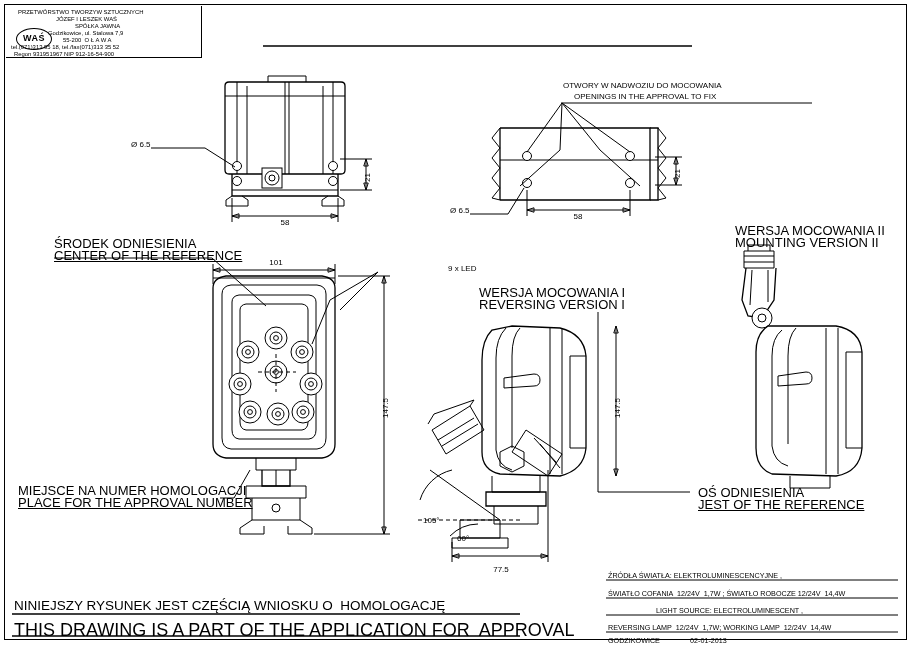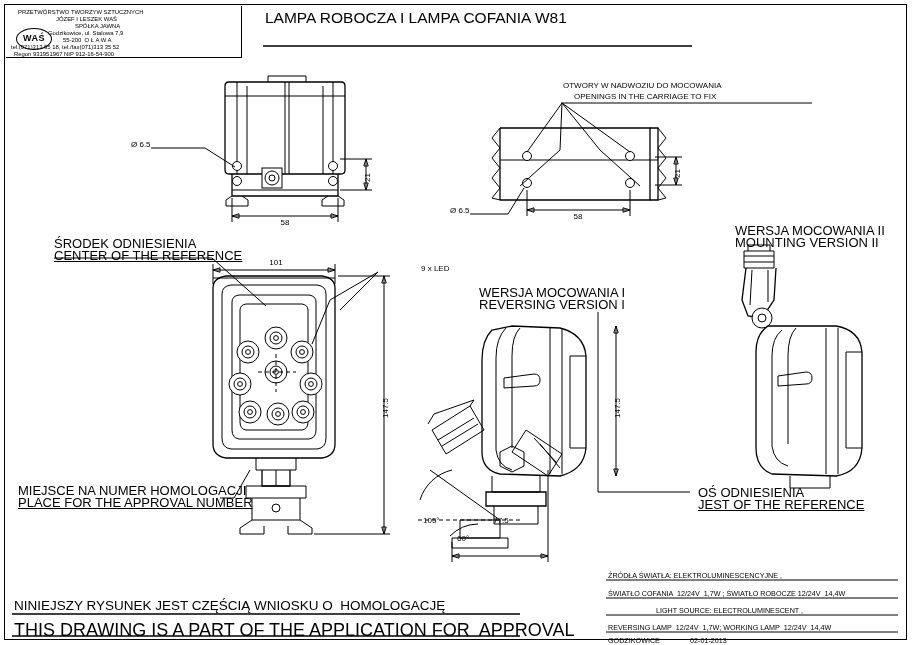--- a/index.html
+++ b/index.html
@@ -14,21 +14,21 @@
   .thin{stroke-width:1;}
   .med{stroke-width:1.3;}
   .dash2{stroke-dasharray:4 3;}
   .wh{fill:#ffffff;}
   .none{fill:none;}
   .tiny{font-size:5.6px;}
   .t7{font-size:7.2px;}
   .t8{font-size:8px;}
   .t9{font-size:13px;}
   .t15{font-size:15.5px;}
-  .logo-box{position:absolute;left:6px;top:6px;width:236px;height:52px;border-right:1px solid #000;border-bottom:1px solid #000;box-sizing:border-box;}
+  .logo-box{position:absolute;left:6px;top:6px;width:196px;height:52px;border-right:1px solid #000;border-bottom:1px solid #000;box-sizing:border-box;}
   .logo-oval{position:absolute;left:10px;top:22px;width:34px;height:20px;border:1.4px solid #000;border-radius:50%;}
   .logo-oval span{position:absolute;left:6px;top:4px;font-size:9px;font-weight:bold;letter-spacing:0.5px;}
   .rot{transform-origin:0 0;}
 </style>
 </head>
 <body>
 
 <div id="sheet">
 
   <div class="frame"></div>
@@ -39,21 +39,20 @@
     </div>
   </div>
   <div class="txt tiny" style="left:18px;top:9px;font-size:5.9px;">PRZETWÓRSTWO TWORZYW SZTUCZNYCH</div>
   <div class="txt tiny" style="left:56px;top:16px;font-size:5.9px;">JÓZEF I LESZEK WAŚ</div>
   <div class="txt tiny" style="left:75px;top:23px;font-size:5.9px;">SPÓŁKA JAWNA</div>
   <div class="txt tiny" style="left:48px;top:30px;font-size:5.9px;">Godzikowice, ul. Stalowa 7,9</div>
   <div class="txt tiny" style="left:63px;top:37px;font-size:5.9px;">55-200  O Ł A W A</div>
   <div class="txt tiny" style="left:11px;top:44px;font-size:5.9px;">tel.(071)313 95 18, tel./fax(071)313 35 52</div>
   <div class="txt tiny" style="left:14px;top:51px;font-size:5.9px;">Regon 931951967 NIP 912-16-54-900</div>
 
-  <div class="txt t15" style="left:265px;top:9px;">LAMPA ROBOCZA I LAMPA COFANIA W81</div>
   <svg width="913" height="645">
     <line class="ln med" x1="263" y1="46" x2="692" y2="46"></line>
   </svg>
 
   <svg width="913" height="645">
 
     <path class="ln med none" d="M225 96 L225 86 Q225 82 229 82 L341 82 Q345 82 345 86 L345 96"></path>
     <path class="ln med none" d="M225 96 L225 170 Q225 174 229 174 L341 174 Q345 174 345 170 L345 96"></path>
     <line class="ln thin" x1="225" y1="96" x2="345" y2="96"></line>
 
@@ -93,21 +92,21 @@
     <path class="ln thin" d="M366 159 l-2.2 7 l4.4 0 z" fill="#000"></path>
     <path class="ln thin" d="M366 190 l-2.2 -7 l4.4 0 z" fill="#000"></path>
     <line class="ln thin" x1="340" y1="159" x2="372" y2="159"></line>
     <line class="ln thin" x1="340" y1="190" x2="372" y2="190"></line>
   </svg>
   <div class="txt t8" style="left:131px;top:140px;">Ø 6.5</div>
   <div class="txt t8 center" style="left:273px;top:218px;width:24px;">58</div>
   <div class="txt t8 rot" style="left:363px;top:182px;transform:rotate(-90deg);">21</div>
 
   <div class="txt t8" style="left:563px;top:81px;">OTWORY W NADWOZIU DO MOCOWANIA</div>
-  <div class="txt t8" style="left:574px;top:92px;">OPENINGS IN THE CARRIAGE TO FIX</div>
+  <div class="txt t8" style="left:574px;top:92px;">OPENINGS IN THE APPROVAL TO FIX</div>
   <svg width="913" height="645">
     <line class="ln thin" x1="561" y1="103" x2="812" y2="103"></line>
 
     <path class="ln med none" d="M500 128 L500 200"></path>
     <path class="ln med none" d="M500 128 L650 128 L650 200 L500 200"></path>
     <path class="ln med none" d="M650 128 L658 128 L658 200 L650 200"></path>
     <line class="ln thin" x1="500" y1="160" x2="658" y2="160"></line>
 
     <path class="ln thin none" d="M500 128 l-8 10 l8 10 l-8 10 l8 10 l-8 10 l8 10 l-8 10 l8 2"></path>
     <path class="ln thin none" d="M658 128 l8 10 l-8 10 l8 10 l-8 10 l8 10 l-8 10 l8 10 l-8 2"></path>
@@ -164,21 +163,21 @@
     <line class="ln thin" x1="838" y1="328" x2="838" y2="474"></line>
     <line class="ln thin" x1="826" y1="328" x2="826" y2="474"></line>
 
     <path class="ln thin none" d="M778 376 L806 372 Q812 372 812 378 Q812 384 806 384 L778 386 Z"></path>
 
     <path class="ln thin none" d="M790 476 L790 488 L830 488 L830 476"></path>
   </svg>
 
   <div class="txt t9" style="left:54px;top:236px;">ŚRODEK ODNIESIENIA</div>
   <div class="txt t9 ul" style="left:54px;top:248px;">CENTER OF THE REFERENCE</div>
-  <div class="txt t8" style="left:374px;top:264px;padding-left:47px;">9 x LED</div>
+  <div class="txt t8" style="left:401px;top:264px;padding-left:47px;">9 x LED</div>
 
   <svg width="913" height="645">
 
     <path class="ln thin none" d="M54 258 L212 258 L266 306"></path>
 
     <path class="ln med none" d="M213 288 Q213 278 226 276 L322 276 Q335 278 335 288 L335 444 Q335 456 322 458 L226 458 Q213 456 213 444 Z"></path>
     <path class="ln thin none" d="M222 294 Q222 286 231 285 L317 285 Q326 286 326 294 L326 438 Q326 448 317 449 L231 449 Q222 448 222 438 Z"></path>
 
     <path class="ln thin none" d="M232 302 Q232 296 239 295 L309 295 Q316 296 316 302 L316 430 Q316 438 309 439 L239 439 Q232 438 232 430 Z"></path>
     <path class="ln thin none" d="M240 310 Q240 305 246 304 L302 304 Q308 305 308 310 L308 422 Q308 429 302 430 L246 430 Q240 429 240 422 Z"></path>
@@ -292,21 +291,21 @@
     <path class="ln thin" d="M548 556 l-7 -2.2 l0 4.4 z" fill="#000"></path>
     <line class="ln thin" x1="452" y1="542" x2="452" y2="562"></line>
     <line class="ln thin" x1="548" y1="470" x2="548" y2="562"></line>
 
     <line class="ln thin" x1="616" y1="326" x2="616" y2="476"></line>
     <path class="ln thin" d="M616 326 l-2.2 7 l4.4 0 z" fill="#000"></path>
     <path class="ln thin" d="M616 476 l-2.2 -7 l4.4 0 z" fill="#000"></path>
   </svg>
   <div class="txt t8" style="left:423px;top:516px;">105°</div>
   <div class="txt t8" style="left:457px;top:534px;">60°</div>
-  <div class="txt t8 center" style="left:486px;top:516px;width:30px;text-align:center;">77.5</div>
+  <div class="txt t8 center" style="left:486px;top:565px;width:30px;text-align:center;">77.5</div>
   <div class="txt t8 rot" style="left:613px;top:418px;transform:rotate(-90deg);">147.5</div>
 
   <div class="txt t9" style="left:698px;top:485px;">OŚ ODNIESIENIA</div>
   <div class="txt t9 ul" style="left:698px;top:497px;">JEST OF THE REFERENCE</div>
 
   <svg width="913" height="645">
     <line class="ln thin" x1="606" y1="580" x2="898" y2="580"></line>
     <line class="ln thin" x1="606" y1="598" x2="898" y2="598"></line>
     <line class="ln thin" x1="606" y1="615" x2="898" y2="615"></line>
     <line class="ln thin" x1="606" y1="632" x2="898" y2="632"></line>

